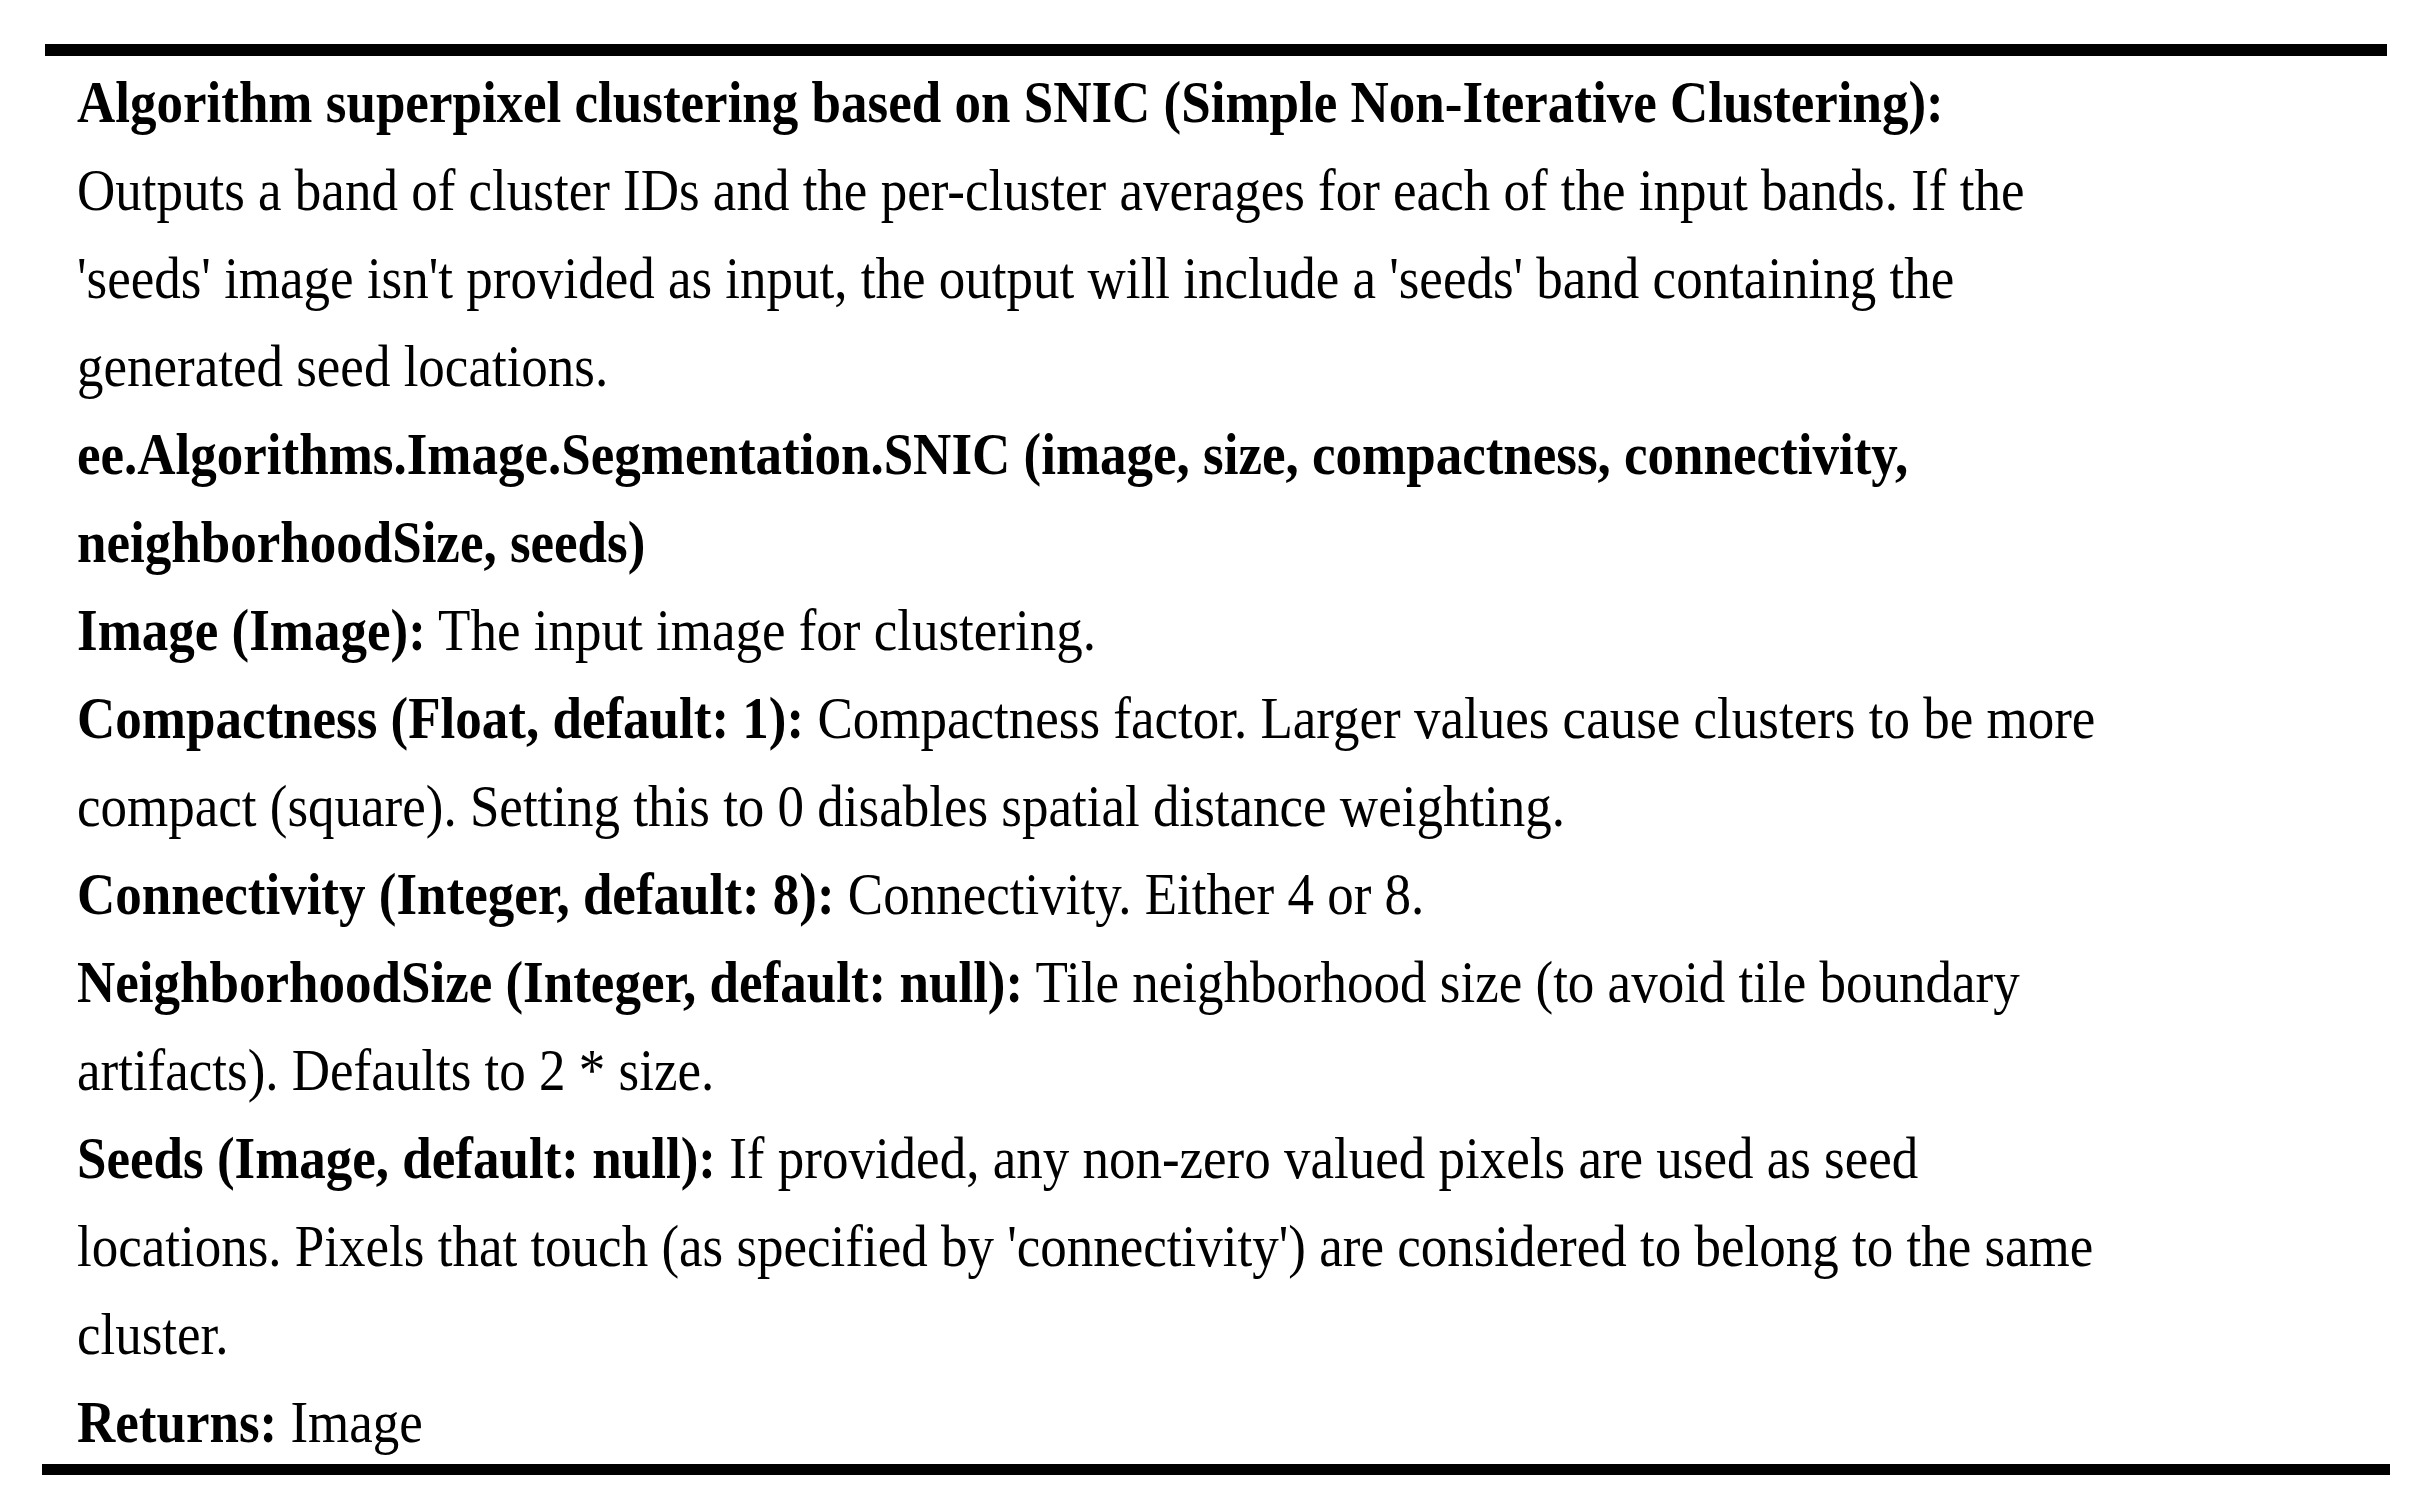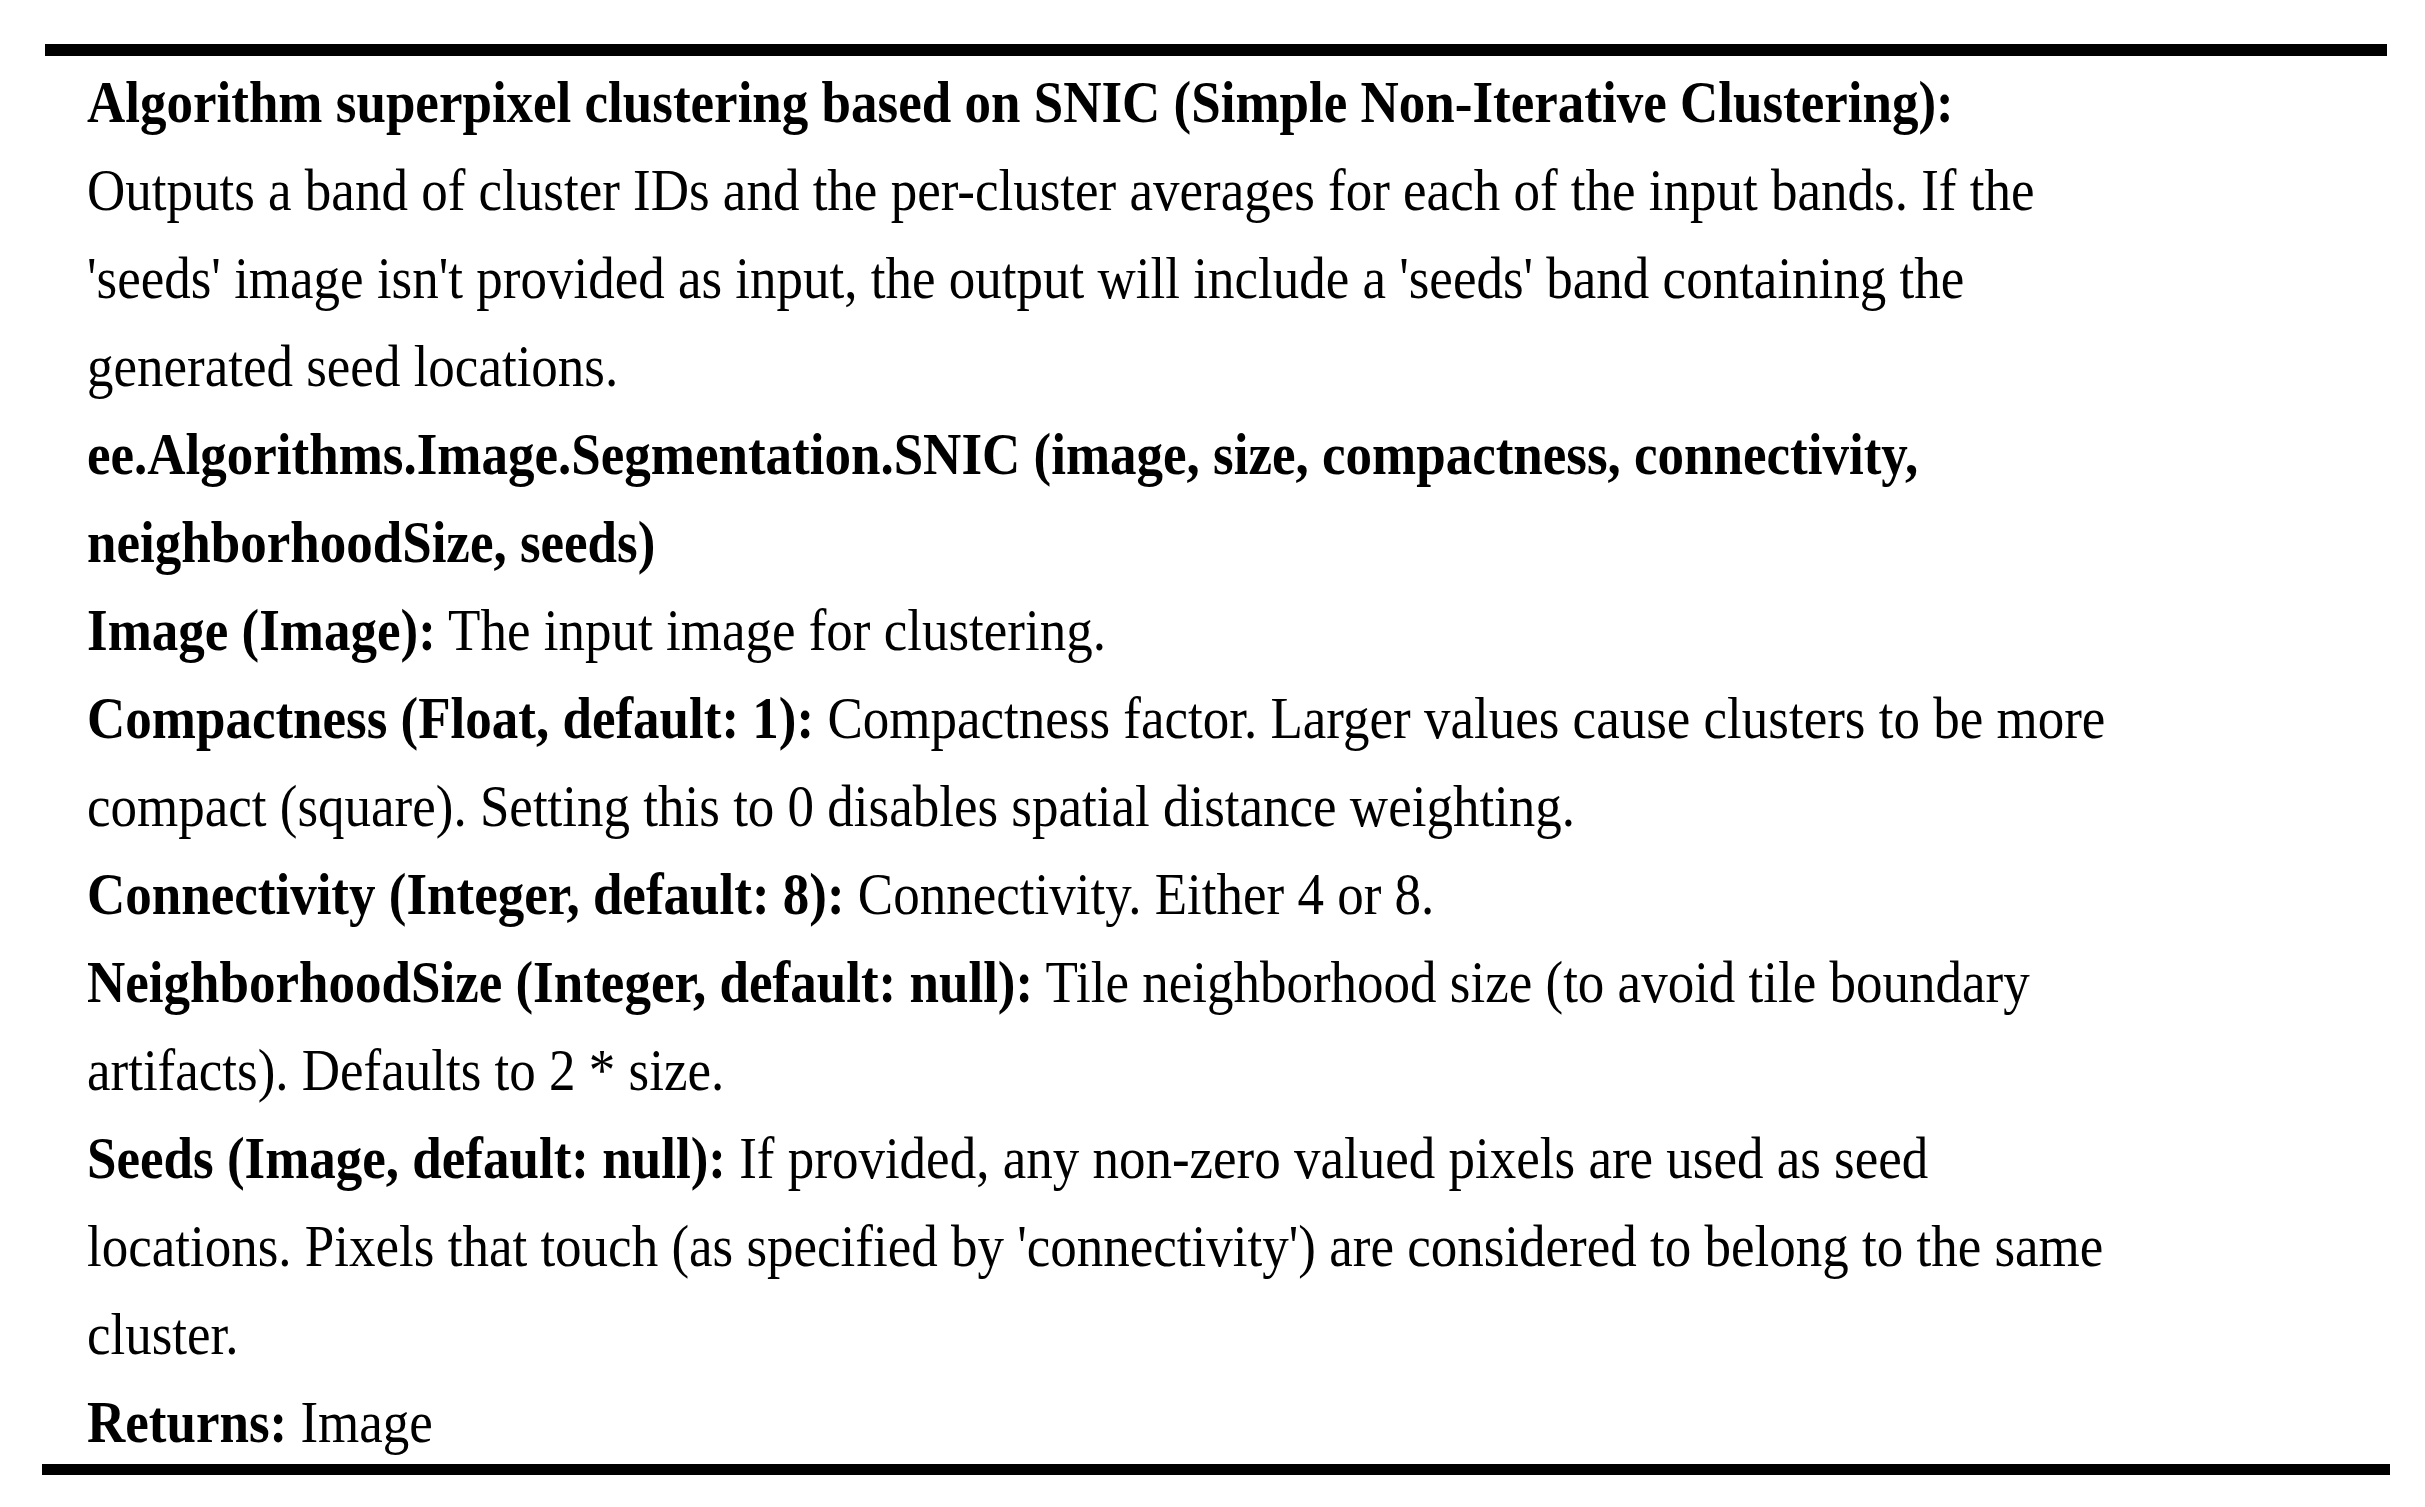--- a/index.html
+++ b/index.html
@@ -26,21 +26,21 @@
     height: 12.4px;
   }
   .rule-bottom {
     left: 42px;
     top: 1464px;
     width: 2348px;
     height: 10.7px;
   }
   .text-block {
     position: absolute;
-    left: 87px;
+    left: 77px;
     top: 60px;
     width: 2312px;
   }
   .line {
     height: 88px;
     line-height: 88px;
     font-size: 53px;
     white-space: nowrap;
     transform: scaleY(1.12);
     transform-origin: 0 62px;

